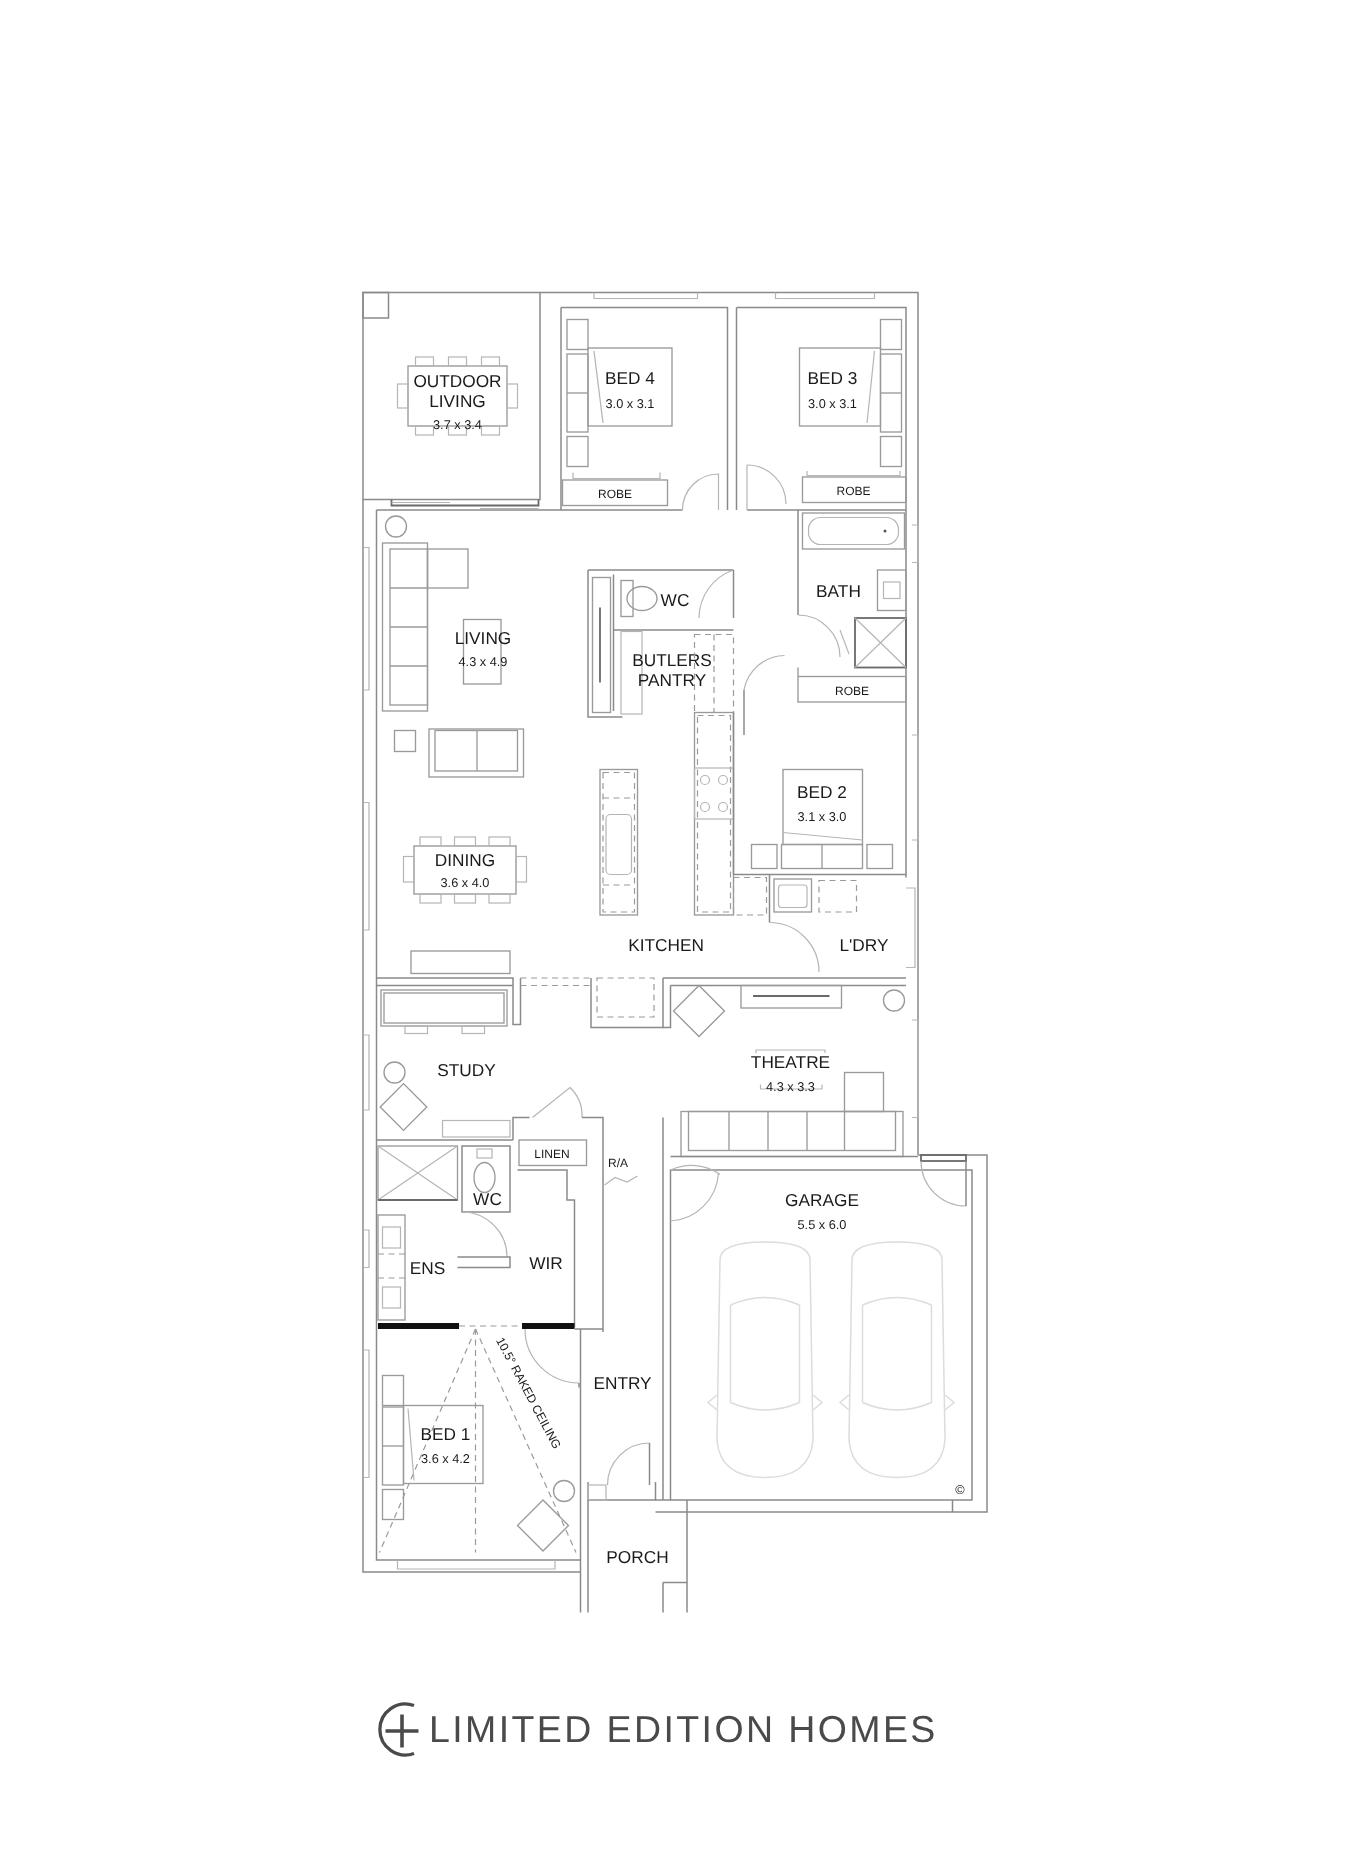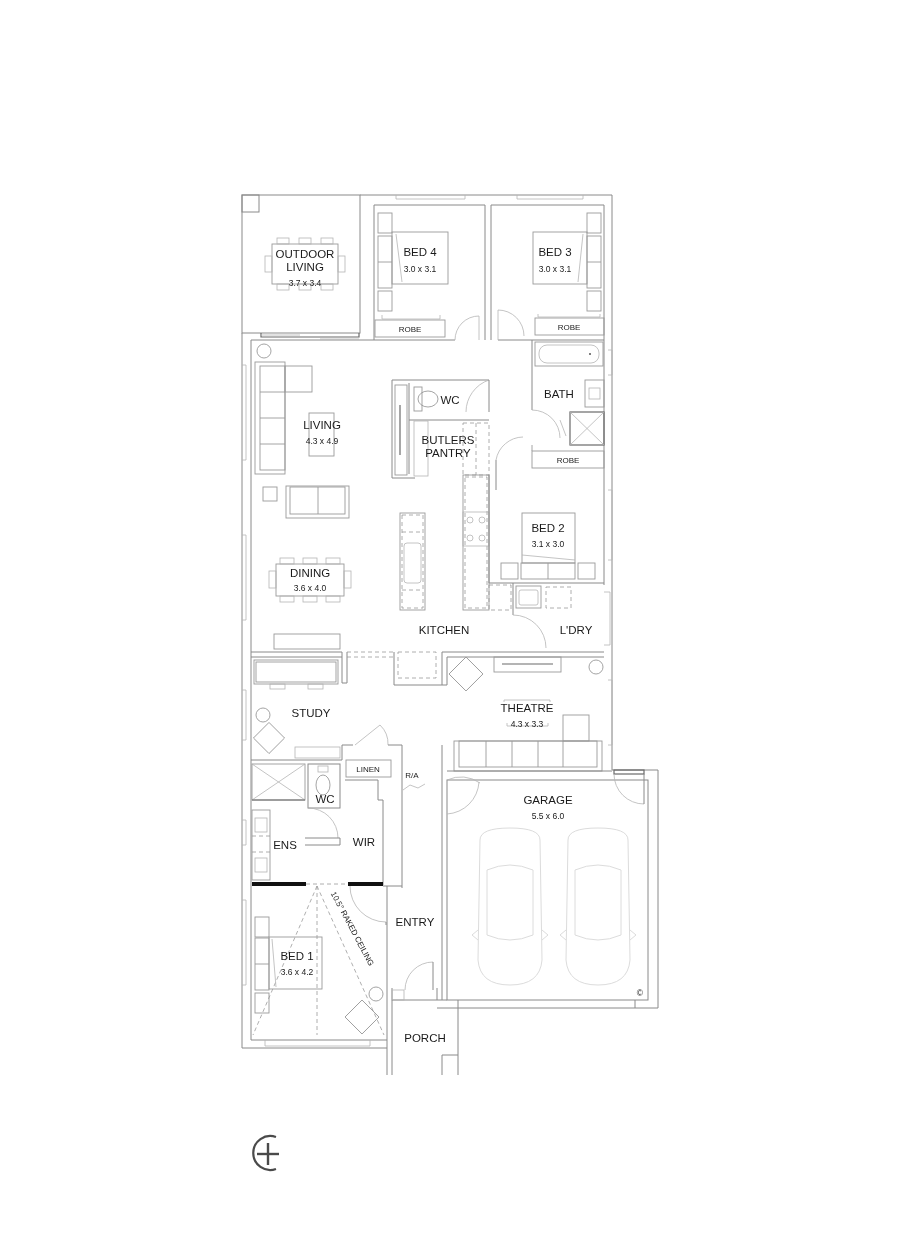--- a/index.html
+++ b/index.html
@@ -389,13 +389,14 @@
 </svg>
 
 <div class="logo">
   <div class="logo-mark">
     <svg width="40" height="40" viewBox="0 0 40 40">
       <path d="M28,4 A17,17 0 1 0 28,36" fill="none" stroke="#4a4a4a" stroke-width="2.2"></path>
       <line x1="20" y1="10" x2="20" y2="32" stroke="#4a4a4a" stroke-width="2.4"></line>
       <line x1="9" y1="21" x2="31" y2="21" stroke="#4a4a4a" stroke-width="2.4"></line>
     </svg>
   </div>
+  <span class="logo-text">LIMITED EDITION HOMES</span>
 </div>
 
 </body></html>

